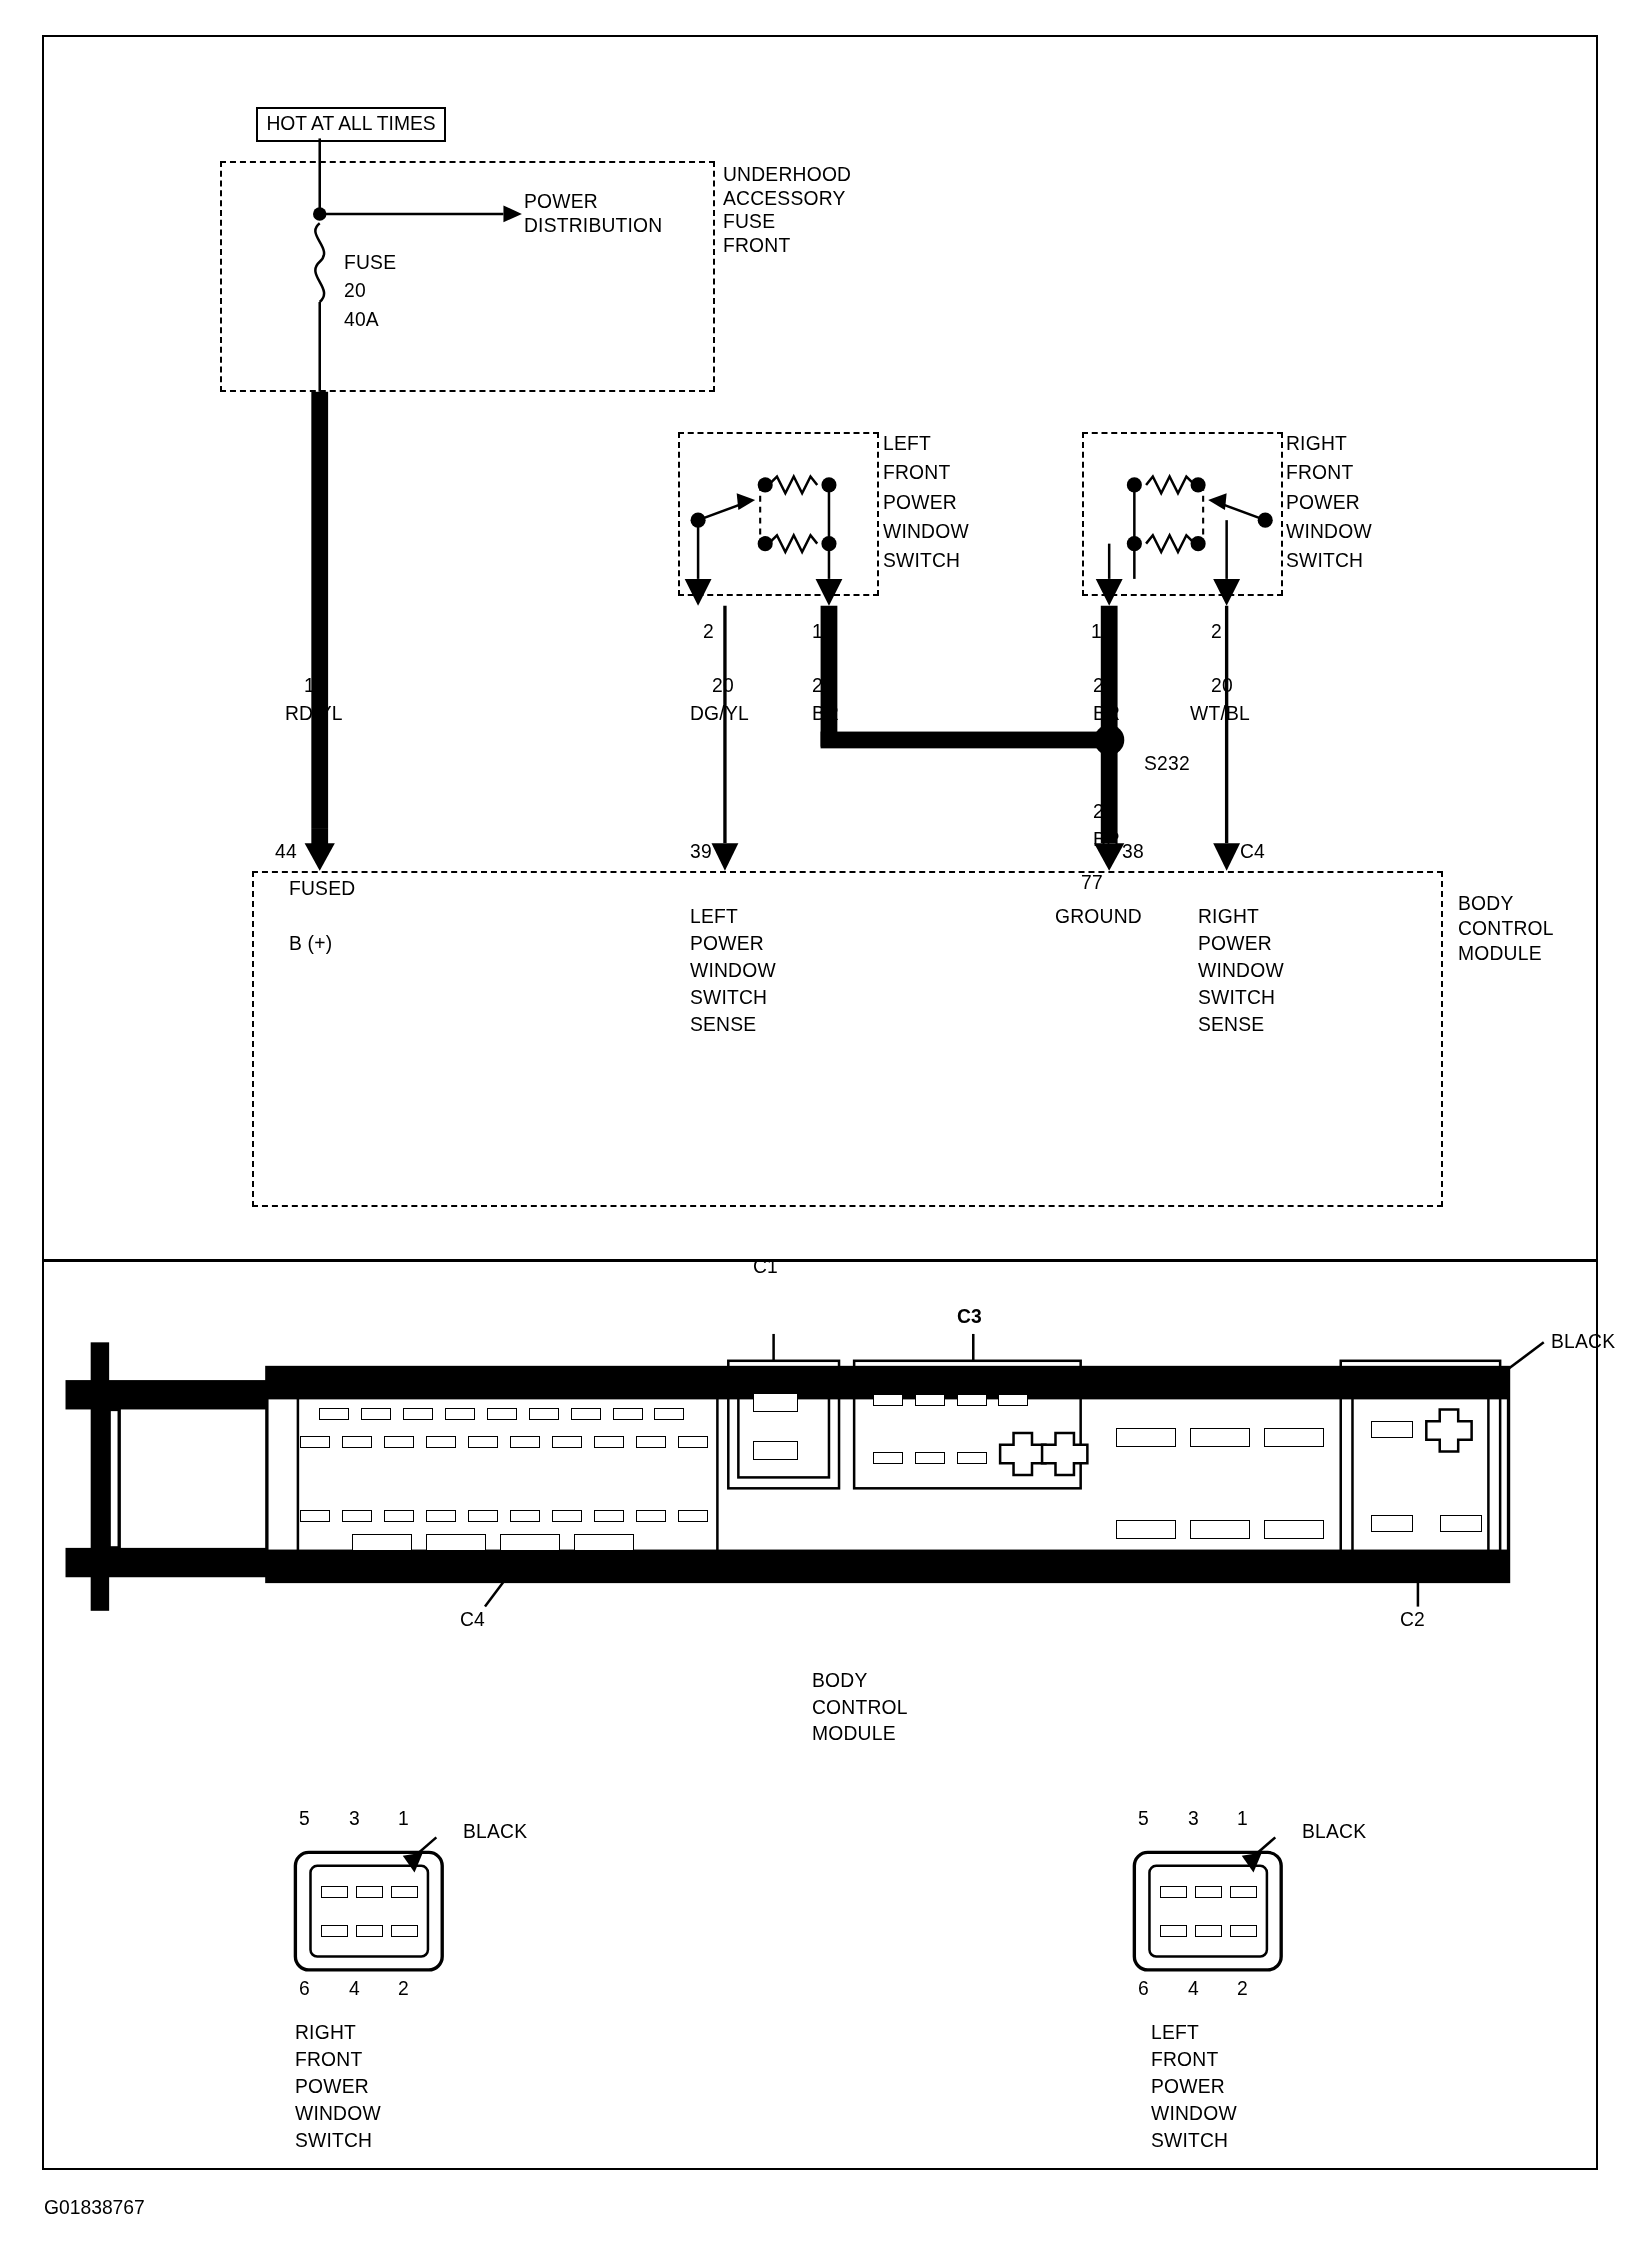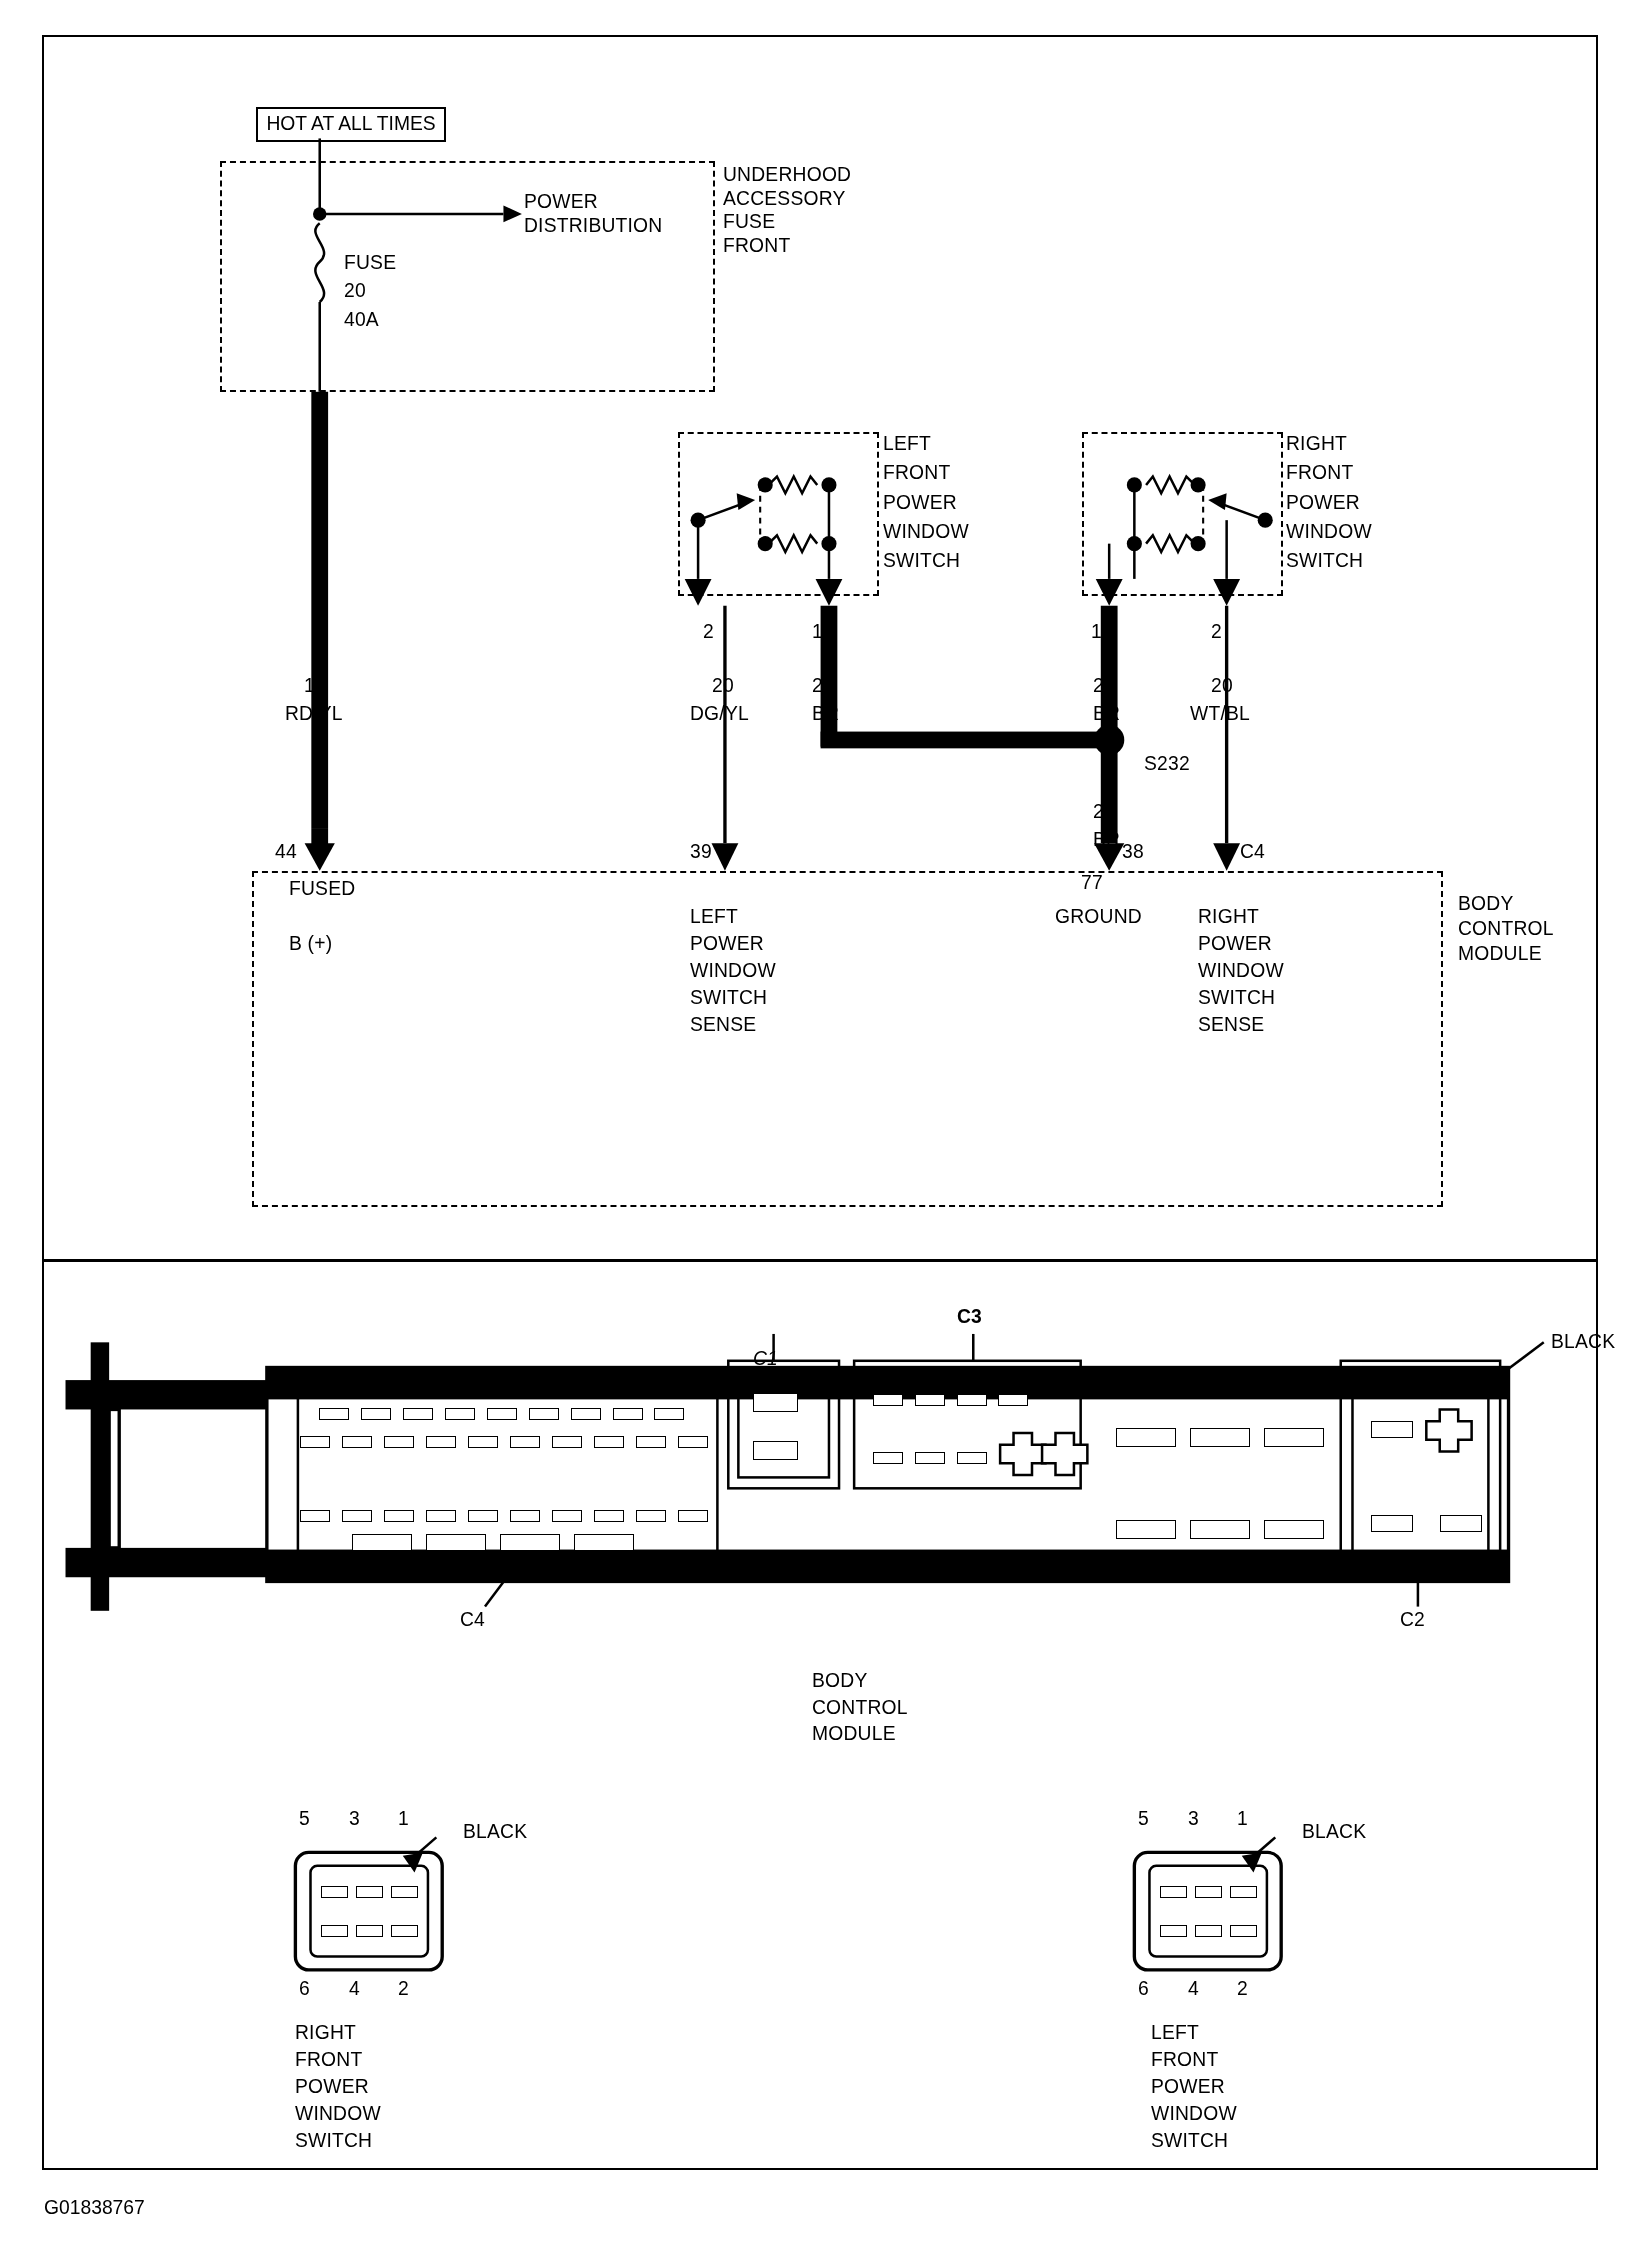--- a/index.html
+++ b/index.html
@@ -339,21 +339,21 @@
   <div class="pinrect" style="left:1190px; top:1428px; width:60px; height:18.5px;"></div>
   <div class="pinrect" style="left:1264px; top:1428px; width:60px; height:18.5px;"></div>
   <div class="pinrect" style="left:1116px; top:1520px; width:60px; height:18.5px;"></div>
   <div class="pinrect" style="left:1190px; top:1520px; width:60px; height:18.5px;"></div>
   <div class="pinrect" style="left:1264px; top:1520px; width:60px; height:18.5px;"></div>
 
   <div class="pinrect" style="left:1371px; top:1421px; width:42px; height:17px;"></div>
   <div class="pinrect" style="left:1371px; top:1515px; width:42px; height:17px;"></div>
   <div class="pinrect" style="left:1440px; top:1515px; width:42px; height:17px;"></div>
 
-  <div class="txt" style="left:753px; top:1348px;font-style:italic;">C1</div>
+  <div class="txt" style="left:753px; top:1256px;">C1</div>
   <div class="txt" style="left:957px; top:1306px;font-weight:bold;">C3</div>
   <div class="txt" style="left:460px; top:1609px;">C4</div>
   <div class="txt" style="left:1400px; top:1609px;">C2</div>
 
   <div class="txt" style="left:1551px; top:1331px;">BLACK</div>
 
   <div class="txt" style="left:812px; top:1670px;">BODY</div>
   <div class="txt" style="left:812px; top:1697px;">CONTROL</div>
   <div class="txt" style="left:812px; top:1723px;">MODULE</div>
 

